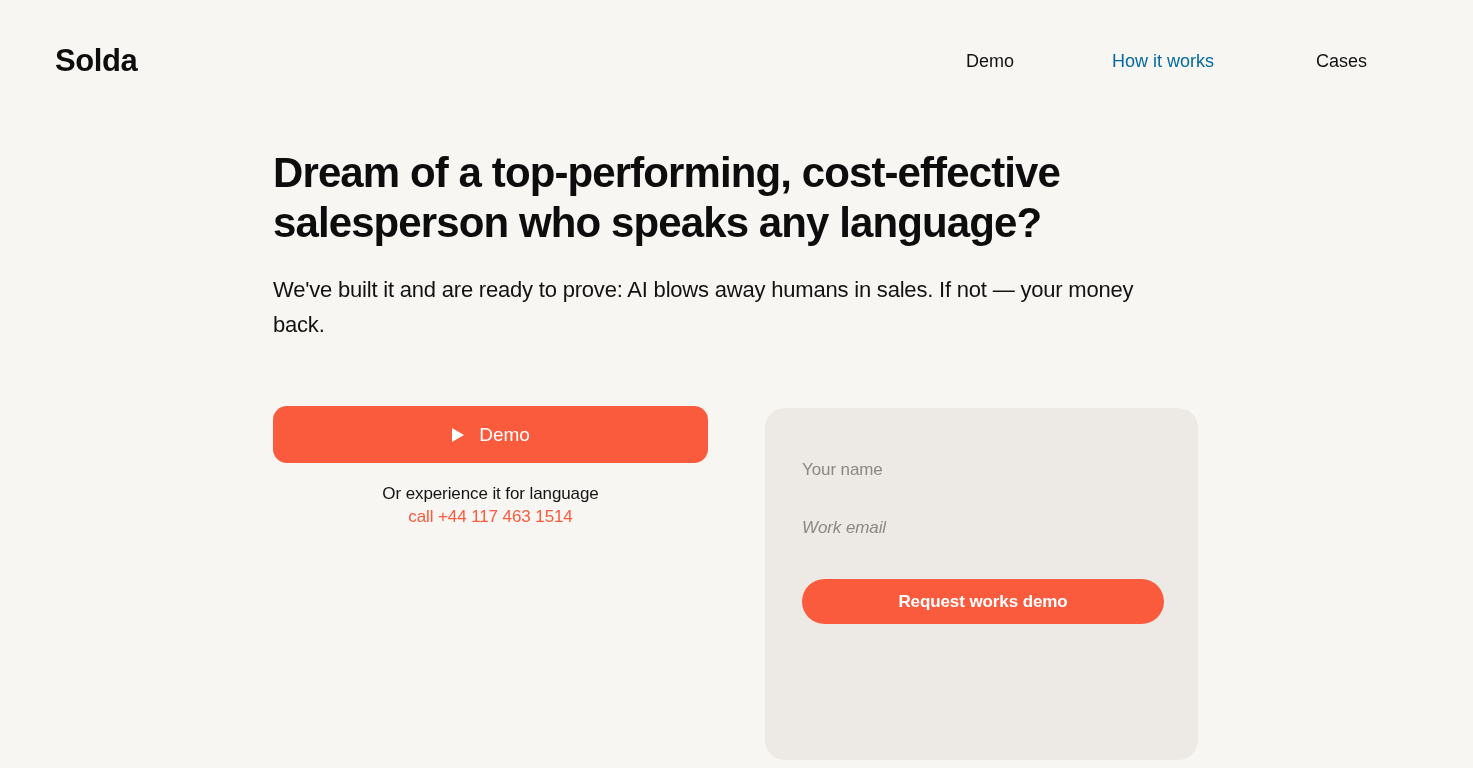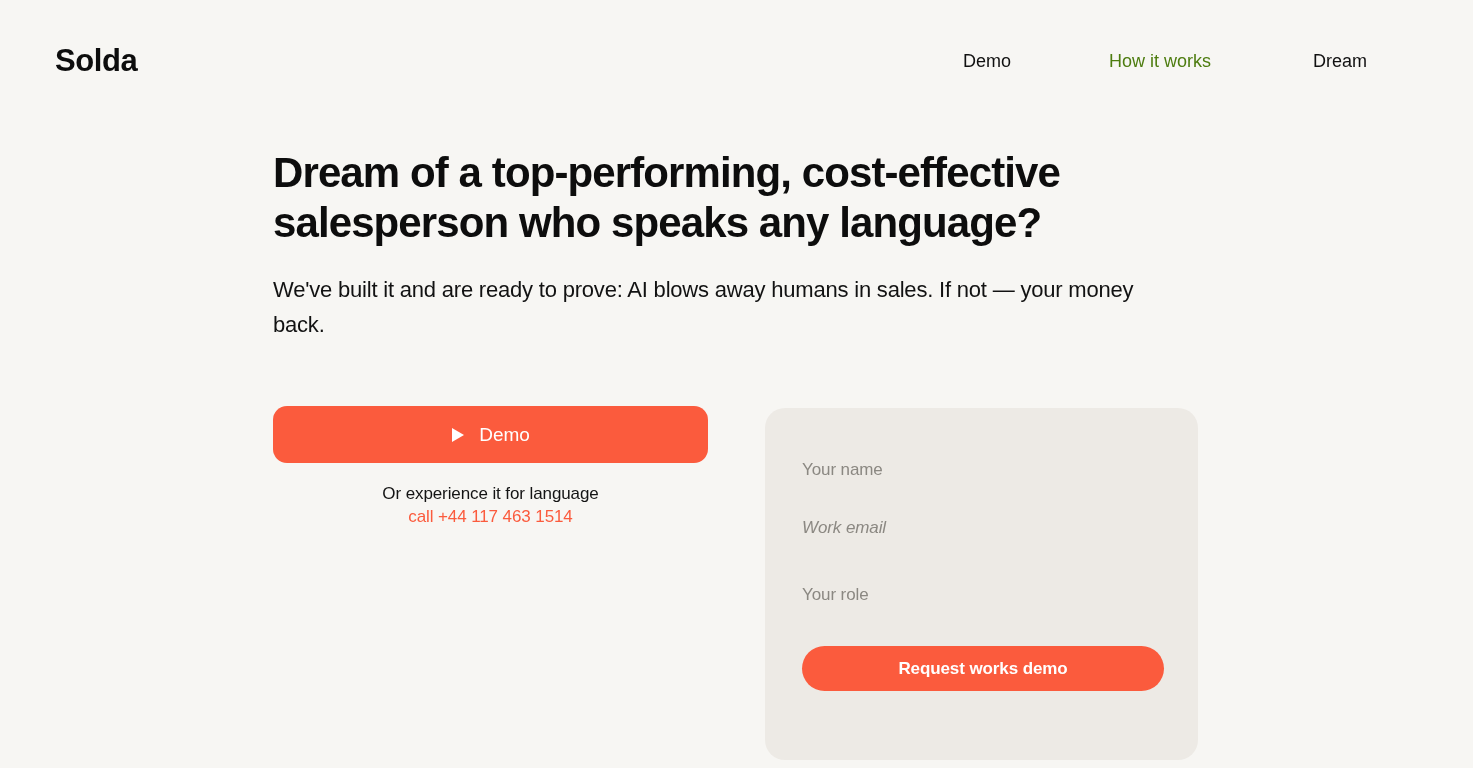--- a/index.html
+++ b/index.html
@@ -55,21 +55,21 @@
 
   .nav-link {
     font-size: 18px;
     line-height: 1;
     color: #111111;
     text-decoration: none;
     cursor: pointer;
     padding: 6px 0;
   }
   .nav-link.nav-demo      { margin-right: 98px; }
-  .nav-link.nav-how       { margin-right: 102px; color: #4d7c0f; }
+  .nav-link.nav-how       { margin-right: 102px; color: #0369a1; }
   .nav-link.nav-cases     { margin-right: 0; }
 
   
   .hero {
     position: absolute;
     left: 273px;
     top: 148px;
     width: 900px;
   }
 
@@ -198,21 +198,21 @@
 <body>
 
 <div class="page">
 
   <header class="site-header">
     <div class="brand-logo">Solda</div>
 
     <nav class="main-nav">
       <a class="nav-link nav-demo">Demo</a>
       <a class="nav-link nav-how">How it works</a>
-      <a class="nav-link nav-cases">Dream</a>
+      <a class="nav-link nav-cases">Cases</a>
     </nav>
   </header>
 
   <section class="hero">
     <h1 class="hero-title">Dream of a top-performing, cost-effective salesperson who speaks any language?</h1>
     <p class="hero-subtitle">We've built it and are ready to prove: AI blows away humans in sales. If not — your money back.</p>
   </section>
 
   <div class="cta-col">
     <button class="demo-button">
@@ -226,17 +226,16 @@
 
     <div class="cta-subline">
       <span>Or experience it for language</span>
       <a class="cta-phone">call +44 117 463 1514</a>
     </div>
   </div>
 
   <form class="form-card">
     <input class="field field-name" type="text" placeholder="Your name" style="">
     <input class="field field-email" type="text" placeholder="Work email" style="">
-    <input class="field field-role" type="text" placeholder="Your role" style="">
     <button class="request-button" type="button">Request works demo</button>
   </form>
 
 </div>
 
 </body></html>

